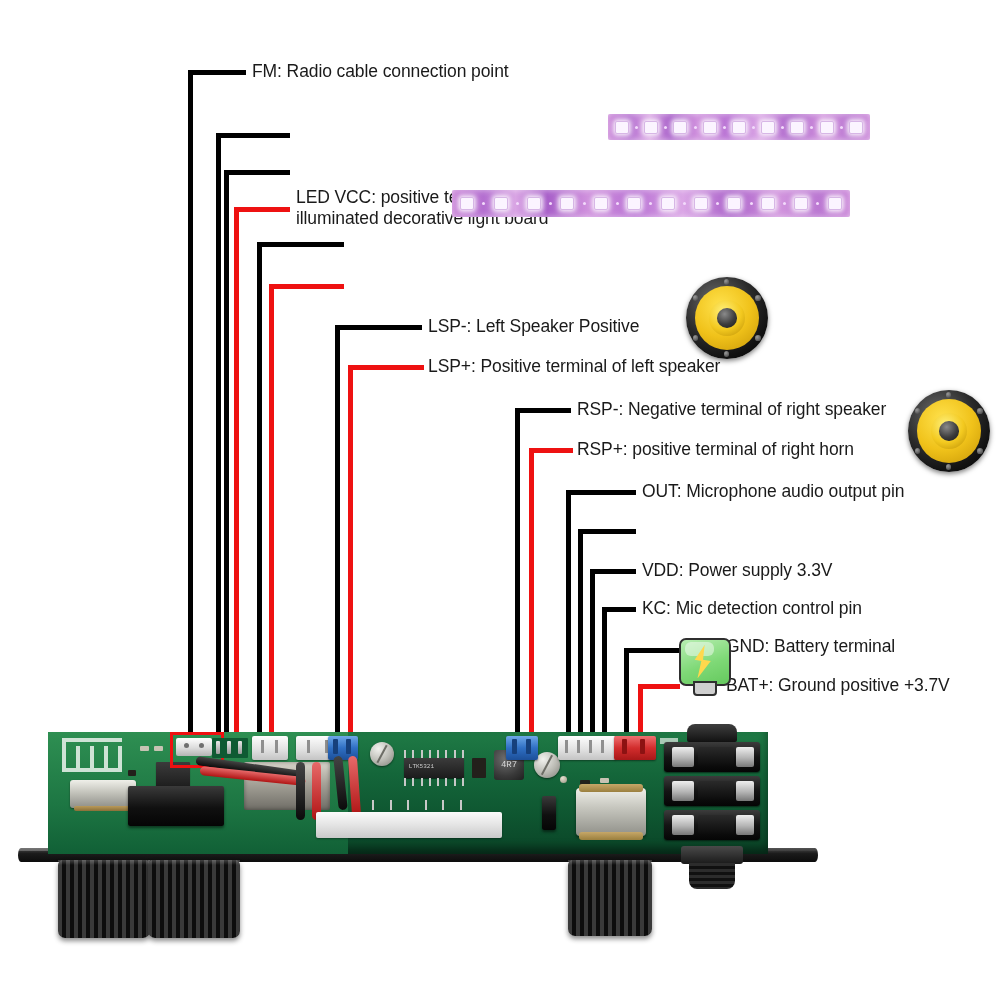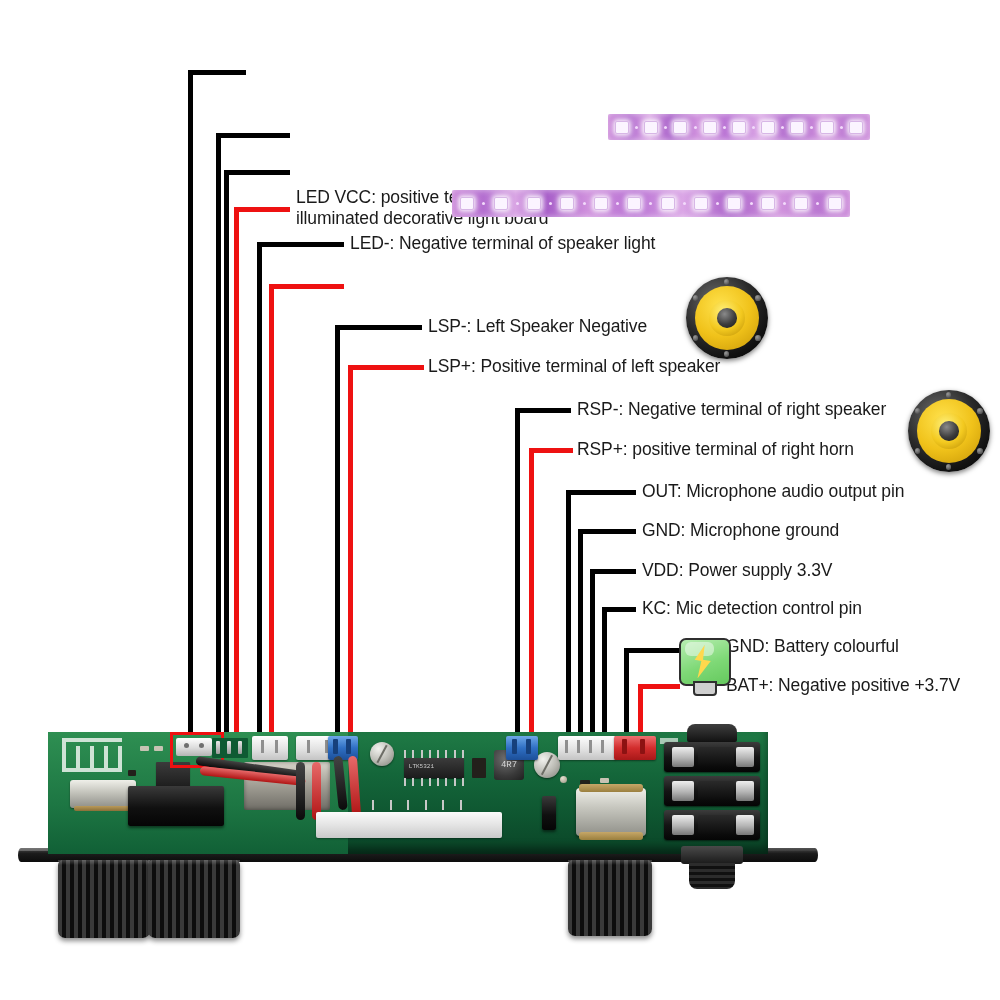--- a/index.html
+++ b/index.html
@@ -204,33 +204,32 @@
 
   <div class="lead vline" style="left:602px;top:607px;width:5px;height:143px;"></div>
   <div class="lead hline" style="left:602px;top:607px;width:34px;height:5px;"></div>
 
   <div class="lead vline" style="left:624px;top:648px;width:5px;height:102px;"></div>
   <div class="lead hline" style="left:624px;top:648px;width:56px;height:5px;"></div>
 
   <div class="lead vline red" style="left:638px;top:684px;width:5px;height:66px;"></div>
   <div class="lead hline red" style="left:638px;top:684px;width:42px;height:5px;"></div>
 
+  <div class="label" style="left:252px;top:61px;">FM: Radio cable connection point</div>
   <div class="label" style="left:296px;top:187px;">LED VCC: positive terminal of the RGB
 illuminated decorative light board</div>
-  <div class="label" style="left:350px;top:233px;">LED-: Negative terminal of speaker light</div>
-  <div class="label" style="left:428px;top:316px;">LSP-: Left Speaker Negative</div>
+  <div class="label" style="left:428px;top:316px;">LSP-: Left Speaker Positive</div>
   <div class="label" style="left:577px;top:399px;">RSP-: Negative terminal of right speaker</div>
   <div class="label" style="left:428px;top:356px;">LSP+: Positive terminal of left speaker</div>
   <div class="label" style="left:642px;top:481px;">OUT: Microphone audio output pin</div>
   <div class="label" style="left:577px;top:439px;">RSP+: positive terminal of right horn</div>
-  <div class="label" style="left:642px;top:520px;">GND: Microphone ground</div>
   <div class="label" style="left:642px;top:560px;">VDD: Power supply 3.3V</div>
   <div class="label" style="left:642px;top:598px;">KC: Mic detection control pin</div>
-  <div class="label" style="left:726px;top:636px;">GND: Battery colourful</div>
-  <div class="label" style="left:726px;top:675px;">BAT+: Negative positive +3.7V</div>
+  <div class="label" style="left:726px;top:636px;">GND: Battery terminal</div>
+  <div class="label" style="left:726px;top:675px;">BAT+: Ground positive +3.7V</div>
 
   <div class="ledstrip" style="left:608px;top:114px;width:262px;height:26px;">
     <div class="leds">
       <span class="led"></span>
         <span class="dot"></span>
         <span class="led"></span>
         <span class="dot"></span>
       <span class="led"></span>
         <span class="dot"></span>
         <span class="led"></span>

